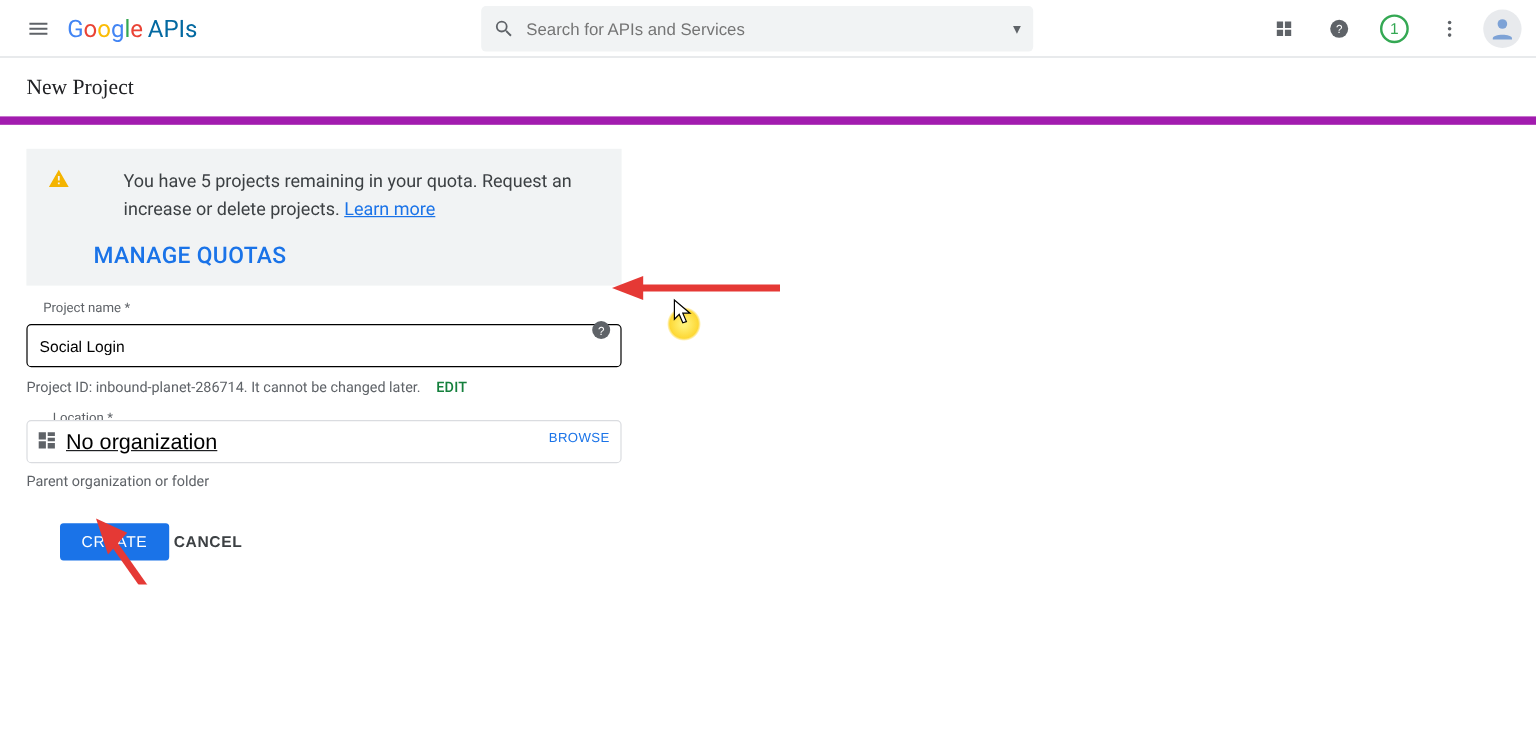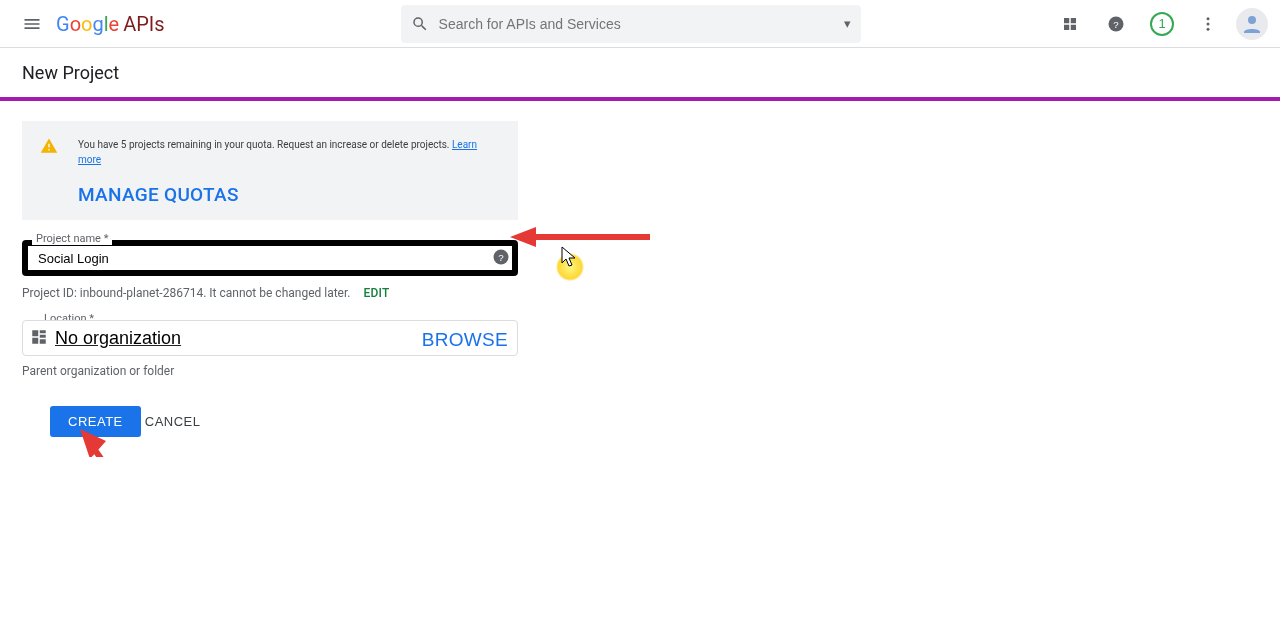--- a/index.html
+++ b/index.html
@@ -1,49 +1,49 @@
 <!DOCTYPE html>
 <html><head>
 <meta charset="utf-8">
 <style>
   * { box-sizing: border-box; margin: 0; padding: 0; }
   body { font-family: Roboto, Arial, sans-serif; font-size: 13px; color: #202124; background: #fff; }
   .topbar { height: 48px; border-bottom: 1px solid #dadce0; display: flex; align-items: center; padding: 0 12px; }
   .menu-btn { width: 40px; height: 40px; border: none; background: none; cursor: pointer; display: flex; align-items: center; justify-content: center; border-radius: 50%; }
   .logo { display: flex; align-items: baseline; font-size: 20px; margin-left: 4px; }
   .logo .g1 { color:#4285f4; } .logo .g2{color:#ea4335;} .logo .g3{color:#fbbc05;} .logo .g4{color:#4285f4;} .logo .g5{color:#34a853;} .logo .g6{color:#ea4335;}
-  .logo .apis { color:#7f1d1d; font-weight: 400; margin-left:4px; }
+  .logo .apis { color:#0369a1; font-weight: 400; margin-left:4px; }
   .search-wrap { flex: 0 0 auto; margin-left: 236px; width: 460px; height: 38px; background: #f1f3f4; border-radius: 4px; display:flex; align-items:center; padding:0 10px; }
   .search-wrap input { border:none; background:transparent; outline:none; flex:1; font-size:14px; color:#5f6368; margin-left:10px; }
   .search-wrap .drop { color:#5f6368; }
   .spacer { flex:1; }
   .right-icons { display:flex; align-items:center; gap:10px; }
   .icon-btn { width:36px;height:36px;border:none;background:none;cursor:pointer;display:flex;align-items:center;justify-content:center;border-radius:50%;color:#5f6368;}
   .badge-circle { width:24px;height:24px;border:2px solid #34a853;border-radius:50%;display:flex;align-items:center;justify-content:center;color:#34a853;font-size:13px;font-weight:500;}
   .avatar { width:32px;height:32px;border-radius:50%;background:#e8eaed;display:flex;align-items:center;justify-content:center;}
-  .page-title-bar { padding: 14px 22px; border-bottom: 4px solid #a21caf; font-size: 18px; }
+  .page-title-bar { padding: 14px 22px; border-bottom: 7px solid #a21caf; font-size: 18px; font-family: Liberation Serif, serif; }
   .content { padding:20px 22px; max-width: 540px; position:relative;}
   .quota-box { background:#f1f3f4; padding:16px 16px 14px 56px; position:relative; }
   .quota-box .warn { position:absolute; left:18px; top:16px; }
-  .quota-text { font-size:10px; color:#3c4043; line-height:1.5; }
+  .quota-text { font-size:15px; color:#3c4043; line-height:1.5;margin-left:25px; }
   .quota-text a { color:#1a73e8; text-decoration:underline; cursor:pointer;}
   .manage-quotas { margin-top:16px; color:#1a73e8; font-size:19px; font-weight:500; letter-spacing:0.3px; cursor:pointer; display:inline-block;}
   .field-wrap { position:relative; margin-top:20px;text-decoration:underline; }
   .field-label { position:absolute; top:-8px; left:10px; background:#fff; padding:0 4px; font-size:11px; color:#5f6368;}
-  .text-input { width:100%; height:36px; border:6px solid #000000; border-radius:4px; padding:0 36px 0 10px; font-size:13px; outline:none;}
+  .text-input { width:100%; height:36px; border:1px solid #000000; border-radius:4px; padding:0 36px 0 10px; font-size:13px; outline:none;margin-top:12px;}
   .help-in-field { position:absolute; right:8px; top:8px; color:#5f6368; cursor:pointer;}
   .hint { font-size:12px; color:#5f6368; margin-top:10px;}
   .hint .edit { color:#15803d; font-weight:500; margin-left:10px; cursor:pointer; letter-spacing:0.2px;}
   .loc-input-wrap { position:relative; display:flex; align-items:center;}
   .loc-text { width:100%; height:36px; border:1px solid #dadce0; border-radius:4px; padding:0 80px 0 32px; font-size:18px; outline:none; background:#fff;}
   .loc-icon { position:absolute; left:8px; top:8px; color:#5f6368;}
-  .browse { position:absolute; right:10px; top:9px; color:#1a73e8; font-weight:500; font-size:19px; letter-spacing:0.3px; cursor:pointer; background:none; border:none;}
+  .browse { position:absolute; right:10px; top:9px; color:#1a73e8; font-weight:500; font-size:11px; letter-spacing:0.3px; cursor:pointer; background:none; border:none;}
   .button-row { margin-top:28px; display:flex; gap:4px; align-items:center;padding-left:28px;}
   .btn-primary { background:#1a73e8; color:#fff; border:none; padding:8px 18px; font-size:13px; font-weight:500; letter-spacing:0.5px; border-radius:3px; cursor:pointer;}
-  .btn-flat { background:none; border:none; color:#3c4043; font-size:13px; font-weight:400; letter-spacing:0.5px; cursor:pointer;text-align:center;}
+  .btn-flat { background:none; border:none; color:#3c4043; font-size:13px; font-weight:700; letter-spacing:0.5px; cursor:pointer;text-align:center;}
   .annot { position:absolute; pointer-events:none;}
   .cursor-spot { position:absolute; width:28px;height:28px;background: radial-gradient(circle,#fff176 10%, #fdd835 60%, rgba(253,216,53,0) 72%); border-radius:50%;}
 </style>
 </head>
 <body>
 
 <div class="topbar">
   <button class="menu-btn">
     <svg width="20" height="20" viewBox="0 0 24 24" fill="#5f6368">
         <path d="M3 6h18v2H3V6zm0 5h18v2H3v-2zm0 5h18v2H3v-2z"></path>

